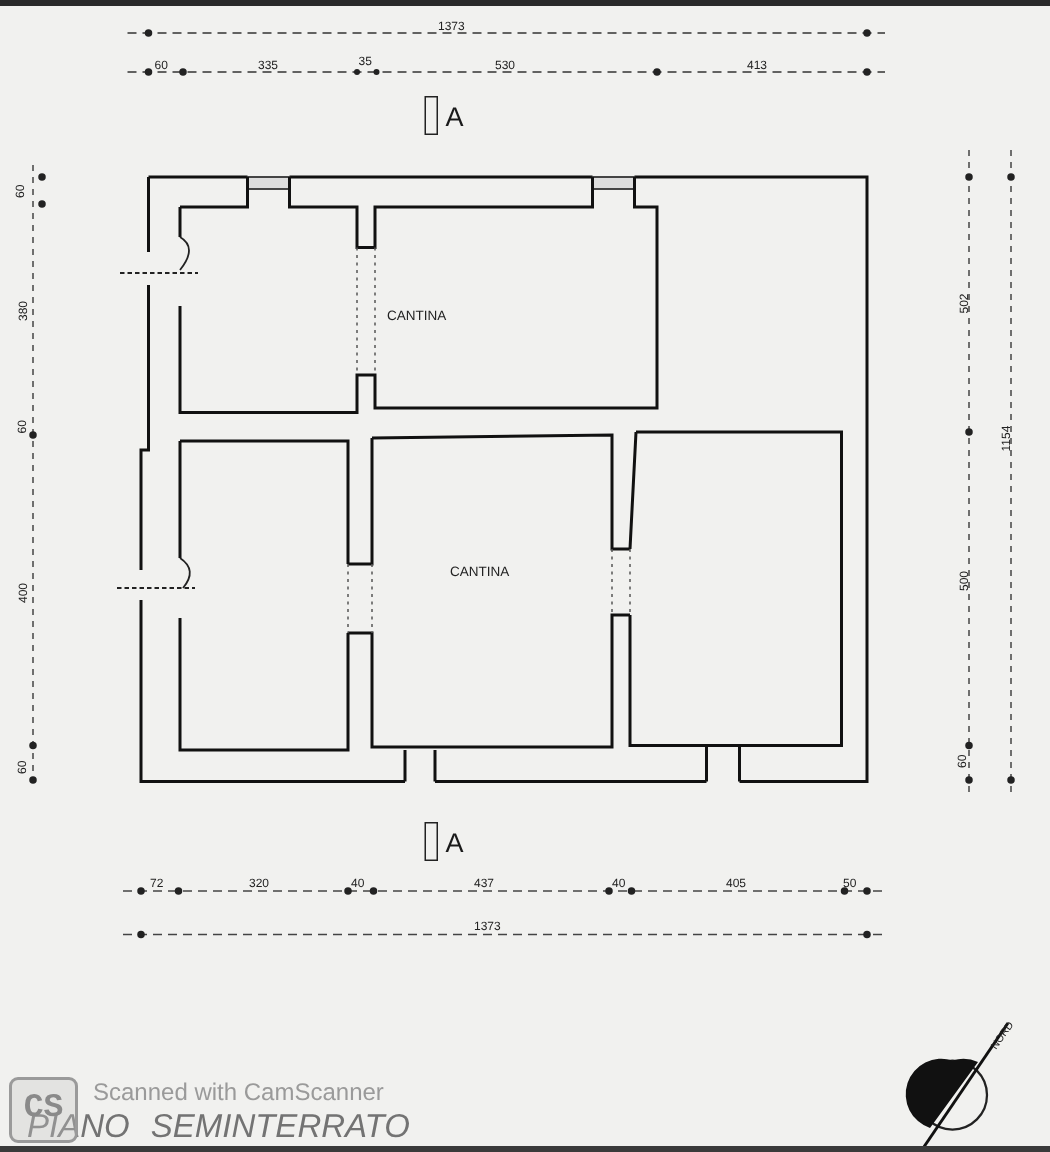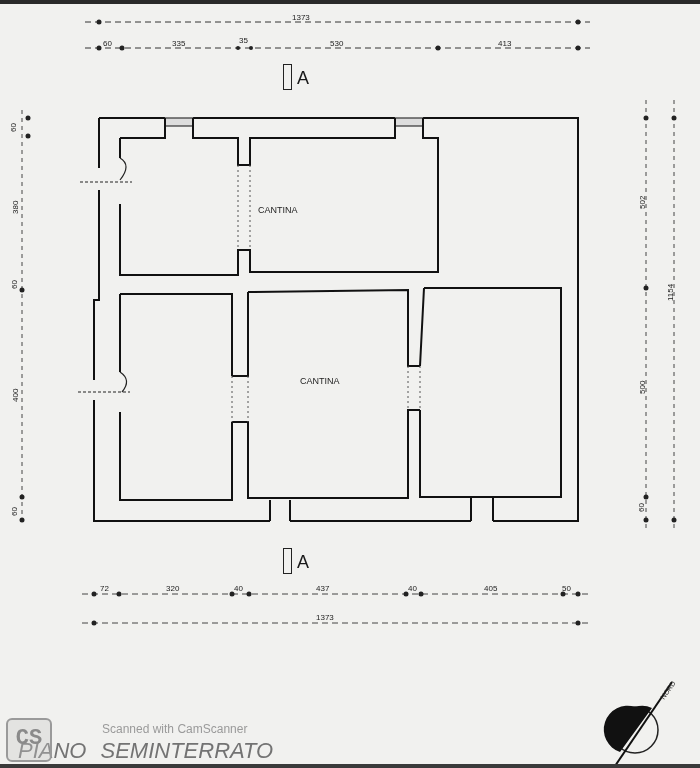--- a/index.html
+++ b/index.html
@@ -5,21 +5,21 @@
   html,body{margin:0;padding:0;}
   body{width:700px;height:768px;background:#f1f1ef;position:relative;overflow:hidden;font-family:"Liberation Sans",sans-serif;color:#1a1a1a;}
   .topline{position:absolute;left:0;top:0;width:700px;height:4px;background:#2a2a2a;}
   .bottomline{position:absolute;left:0;top:764px;width:700px;height:4px;background:#3a3a3a;}
   svg.plan{position:absolute;left:0;top:0;}
   .dimtxt{font-family:"Liberation Sans",sans-serif;font-size:8px;fill:#222;}
   .roomtxt{font-family:"Liberation Sans",sans-serif;font-size:9px;fill:#222;}
   .title{position:absolute;left:18px;top:738px;font-family:"Liberation Sans",sans-serif;font-size:22px;letter-spacing:0px;color:#737373;font-style:italic;}
   .title span{margin-right:14px;}
   .cs{position:absolute;left:6px;top:718px;width:42px;height:40px;border:2px solid #9a9a9a;border-radius:6px;background:rgba(200,200,200,0.35);font-family:Liberation Mono, monospace;font-size:22px;font-weight:bold;color:#8a8a8a;text-align:center;line-height:38px;}
-  .scanned{position:absolute;left:62px;top:720px;font-family:"Liberation Sans",sans-serif;font-size:12px;color:#9a9a9a;line-height:18px;margin-left:40px;}
+  .scanned{position:absolute;left:62px;top:720px;font-family:"Liberation Sans",sans-serif;font-size:16px;color:#9a9a9a;line-height:18px;}
   .sec{position:absolute;font-family:"Liberation Sans",sans-serif;font-size:18px;}
   .sec .bar{position:absolute;left:0;top:0;width:7px;height:24px;border:1.5px solid #222;}
   .sec .lbl{position:absolute;left:14px;top:4px;}
 </style>
 </head>
 <body>
 
 <div class="topline"></div>
 
 <svg class="plan" width="700" height="768" viewBox="0 0 700 768">

